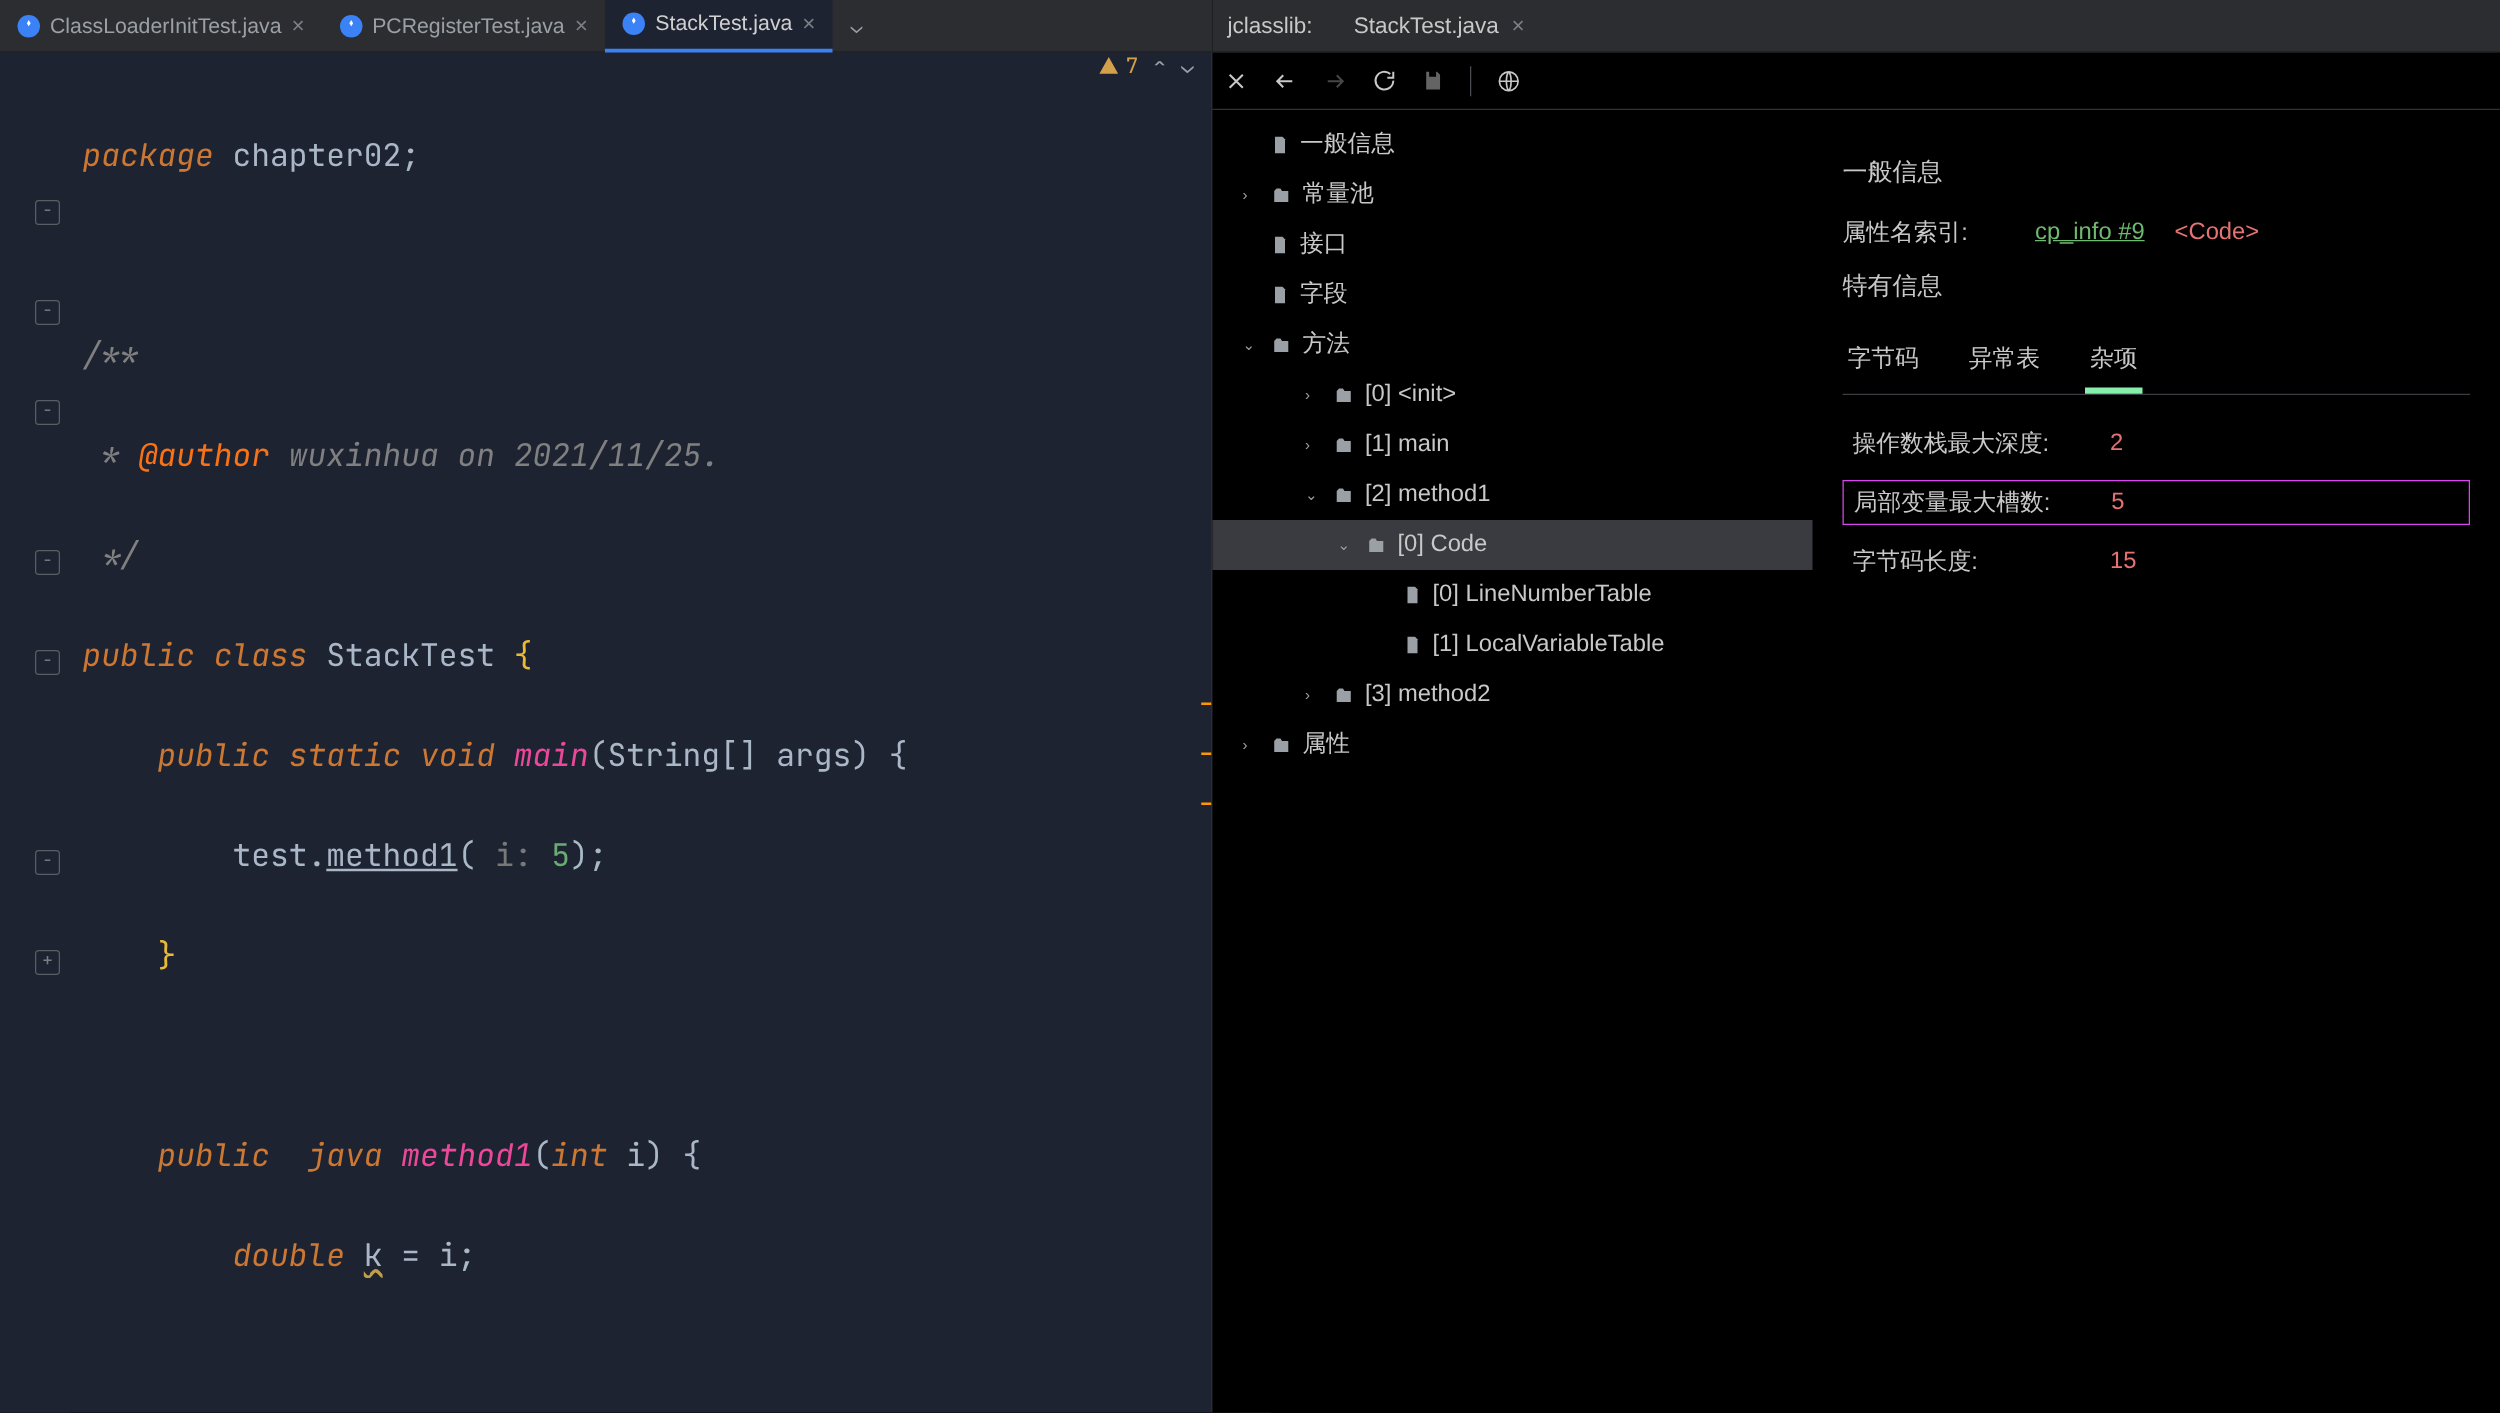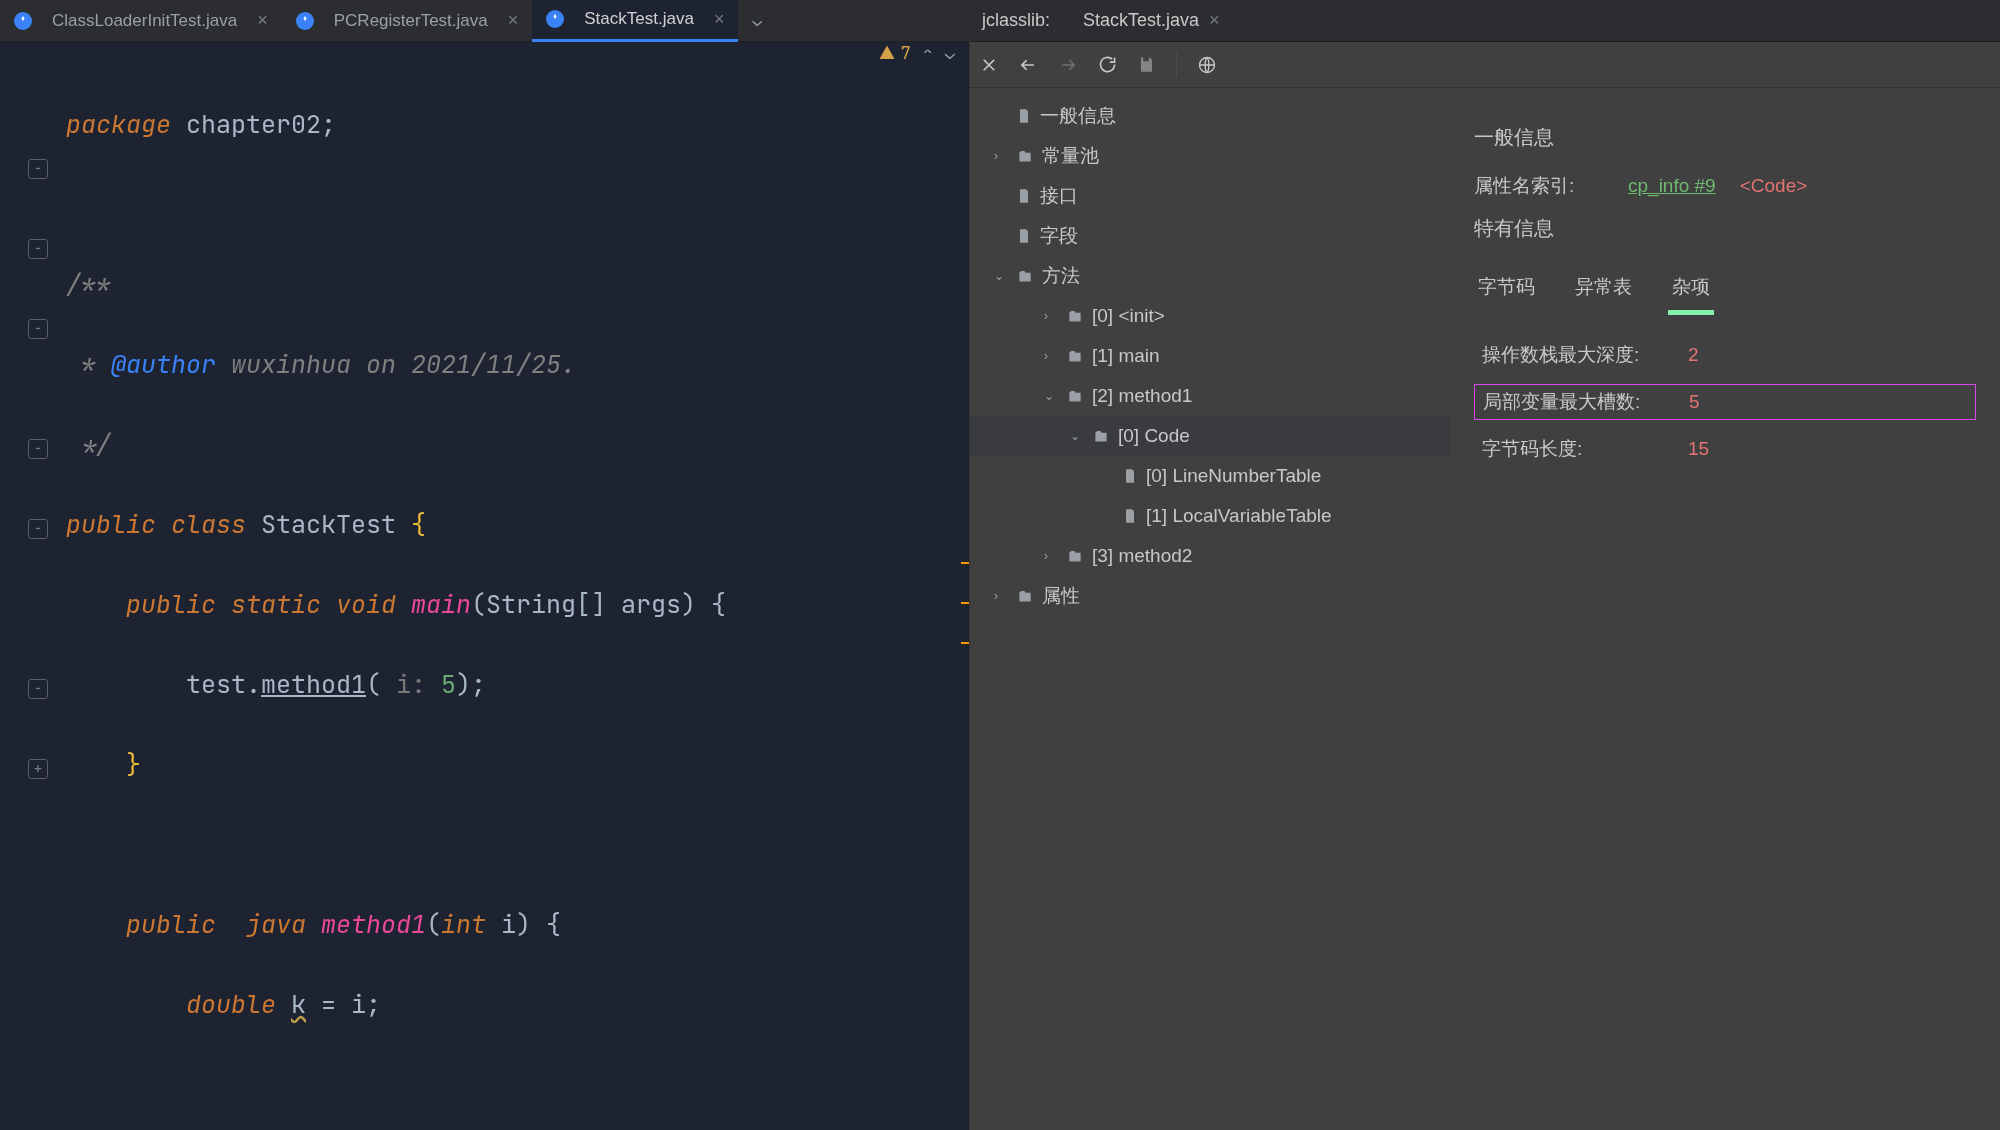--- a/index.html
+++ b/index.html
@@ -1,37 +1,37 @@
 <!DOCTYPE html>
 <html><head>
 <meta charset="utf-8">
 <style>
 *{box-sizing:border-box;margin:0;padding:0}
 body{font-family:'JetBrains Mono',Menlo,Consolas,monospace;background:#1e2027;color:#a9b7c6;overflow:hidden;width:2000px;height:1130px}
 .app{display:flex;height:1130px}
 .left{width:970px;background:#1e2332;display:flex;flex-direction:column;border-right:1px solid #323232}
-.right{flex:1;background:#404040;display:flex;flex-direction:column}
+.right{flex:1;background:#000000;display:flex;flex-direction:column}
 .tabs{display:flex;align-items:center;height:42px;background:#2b2d30;border-bottom:1px solid #1e1f22}
-.tab{display:flex;align-items:center;gap:20px;padding:0 14px;height:42px;cursor:pointer;font-size:17px;color:#9aa0a6;font-family:-apple-system,sans-serif}
+.tab{display:flex;align-items:center;gap:8px;padding:0 14px;height:42px;cursor:pointer;font-size:17px;color:#9aa0a6;font-family:-apple-system,sans-serif}
 .tab.active{background:#1e2332;border-bottom:3px solid #3b82f6;color:#d0d0d0}
 .tab-ico{width:18px;height:18px;border-radius:50%;background:#3b82f6;display:flex;align-items:center;justify-content:center}
 .tab-ico svg{width:12px;height:12px;fill:#fff}
 .tab .close{color:#7a7e85;font-size:18px}
 .chev{margin-left:6px;color:#9aa0a6;cursor:pointer;padding:0 8px}
 .code-top{display:flex;justify-content:flex-end;align-items:center;height:36px;padding-right:14px;gap:12px;font-size:17px}
 .warn-ico{display:flex;align-items:center;gap:4px;color:#d5a04a}
 .code-body{flex:1;display:flex;font-size:25px;line-height:40px;padding-top:0}
 .gutter{width:56px;background:#1e2332;text-align:right;padding-right:8px;color:#4b5059;position:relative}
 .fold{width:20px;height:20px;display:inline-block;border:1px solid #5a5d63;border-radius:3px;text-align:center;line-height:16px;font-size:14px;color:#7a7e85;cursor:pointer}
 .code{flex:1;padding-left:10px;white-space:pre;position:relative}
 .kw{color:#cc7832;font-style:italic}
 .fn{color:#ec4899;font-style:italic}
 .str,.num{color:#6aab73}
 .cm{color:#808080;font-style:italic}
-.ann{color:#3b82f6;font-style:italic}
+.ann{color:#f97316;font-style:italic}
 .typ{color:#a9b7c6}
 .br{color:#e8ba36}
 .und{text-decoration:underline wavy #bfa04a;text-decoration-skip-ink:none}
 .und2{text-decoration:underline #a9b7c6}
 .hint{color:#787878}
 .mark{position:absolute;right:0;width:8px;height:2px;background:#ff9800}
 .right-top{display:flex;align-items:center;height:42px;background:#2b2d30;border-bottom:1px solid #1e1f22;padding-left:12px;font-size:18px;color:#c8c8c8;font-family:-apple-system,sans-serif}
 .right-top .sep{margin:0 14px;color:#5a5d63}
 .right-top .fn2{color:#c8c8c8}
 .tb{display:flex;align-items:center;height:46px;padding:0 10px;gap:20px;border-bottom:1px solid #323232;color:#c8c8c8}

